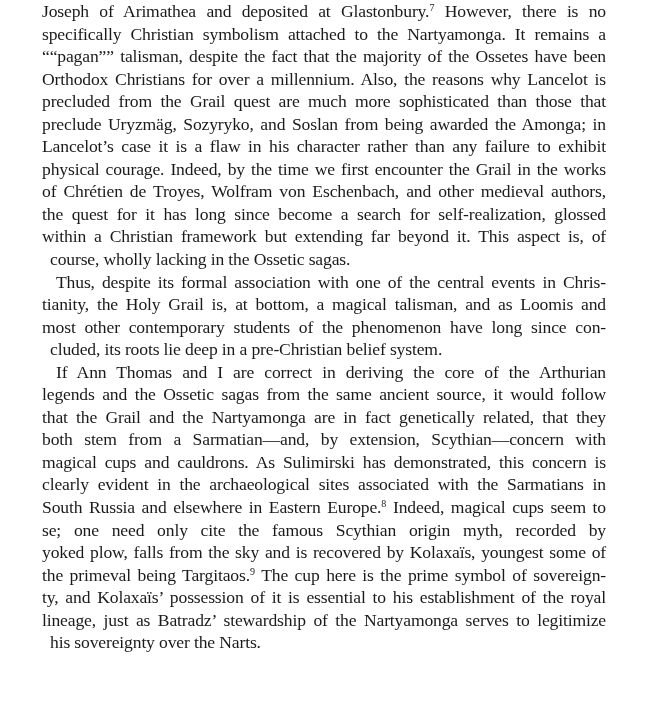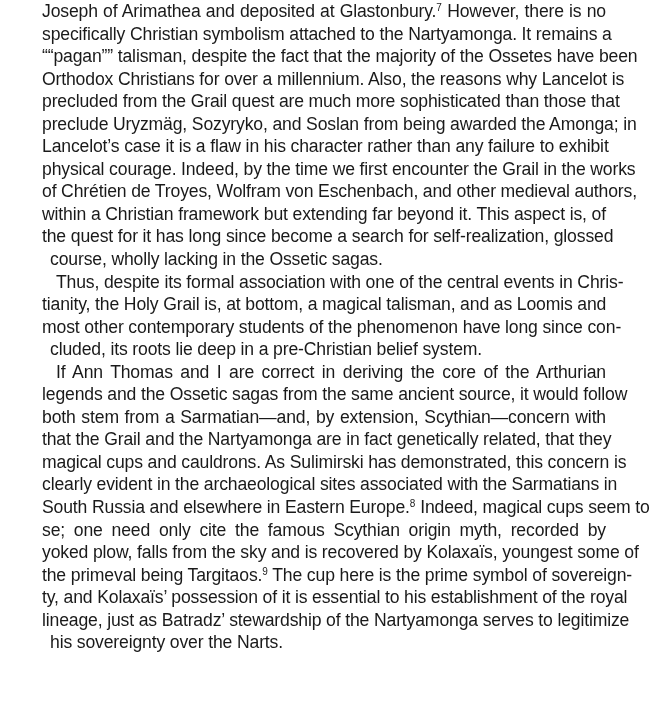--- a/index.html
+++ b/index.html
@@ -12,21 +12,21 @@
       height: 708px;
       overflow: hidden;
       position: relative;
     }
     .page {
       position: absolute;
       left: 42px;
       top: 0px;
       width: 564px;
       color: #1a1a1a;
-      font-family: Liberation Sans, sans-serif;
+      font-family: Liberation Serif, serif;
       font-size: 17.6px;
       line-height: 22.55px;
       letter-spacing: -0.15px;
     }
     .line {
       display: block;
       height: 22.55px;
       white-space: nowrap;
       text-align: justify;
       text-align-last: justify;
@@ -53,35 +53,35 @@
     <div>
       <span class="line"><span>Joseph of Arimathea and deposited at Glastonbury.</span><sup class="fn">7</sup><span> However, there is no</span></span>
       <span class="line"><span>specifically Christian symbolism attached to the Nartyamonga. It remains a</span></span>
       <span class="line"><span>““pagan”” talisman, despite the fact that the majority of the Ossetes have been</span></span>
       <span class="line"><span>Orthodox Christians for over a millennium. Also, the reasons why Lancelot is</span></span>
       <span class="line"><span>precluded from the Grail quest are much more sophisticated than those that</span></span>
       <span class="line"><span>preclude Uryzmäg, Sozyryko, and Soslan from being awarded the Amonga; in</span></span>
       <span class="line"><span>Lancelot’s case it is a flaw in his character rather than any failure to exhibit</span></span>
       <span class="line"><span>physical courage. Indeed, by the time we first encounter the Grail in the works</span></span>
       <span class="line"><span>of Chrétien de Troyes, Wolfram von Eschenbach, and other medieval authors,</span></span>
+      <span class="line"><span>the quest for it has long since become a search for self-realization, glossed</span></span>
       <span class="line"><span>within a Christian framework but extending far beyond it. This aspect is, of</span></span>
-      <span class="line"><span>the quest for it has long since become a search for self-realization, glossed</span></span>
       <span class="line last"><span>course, wholly lacking in the Ossetic sagas.</span></span>
     </div>
     <div>
       <span class="line indent"><span>Thus, despite its formal association with one of the central events in Chris-</span></span>
       <span class="line"><span>tianity, the Holy Grail is, at bottom, a magical talisman, and as Loomis and</span></span>
       <span class="line"><span>most other contemporary students of the phenomenon have long since con-</span></span>
       <span class="line last"><span>cluded, its roots lie deep in a pre-Christian belief system.</span></span>
     </div>
     <div>
       <span class="line indent"><span>If Ann Thomas and I are correct in deriving the core of the Arthurian</span></span>
       <span class="line"><span>legends and the Ossetic sagas from the same ancient source, it would follow</span></span>
+      <span class="line"><span>that the Grail and the Nartyamonga are in fact genetically related, that they</span></span>
       <span class="line"><span>both stem from a Sarmatian—and, by extension, Scythian—concern with</span></span>
-      <span class="line"><span>that the Grail and the Nartyamonga are in fact genetically related, that they</span></span>
       <span class="line"><span>magical cups and cauldrons. As Sulimirski has demonstrated, this concern is</span></span>
       <span class="line"><span>clearly evident in the archaeological sites associated with the Sarmatians in</span></span>
       <span class="line"><span>South Russia and elsewhere in Eastern Europe.</span><sup class="fn">8</sup><span> Indeed, magical cups seem to</span></span>
       <span class="line"><span>se; one need only cite the famous Scythian origin myth, recorded by</span></span>
       <span class="line"><span>yoked plow, falls from the sky and is recovered by Kolaxaïs, youngest some of</span></span>
       <span class="line"><span>the primeval being Targitaos.</span><sup class="fn">9</sup><span> The cup here is the prime symbol of sovereign-</span></span>
       <span class="line"><span>ty, and Kolaxaïs’ possession of it is essential to his establishment of the royal</span></span>
       <span class="line"><span>lineage, just as Batradz’ stewardship of the Nartyamonga serves to legitimize</span></span>
       <span class="line last"><span>his sovereignty over the Narts.</span></span>
     </div>

